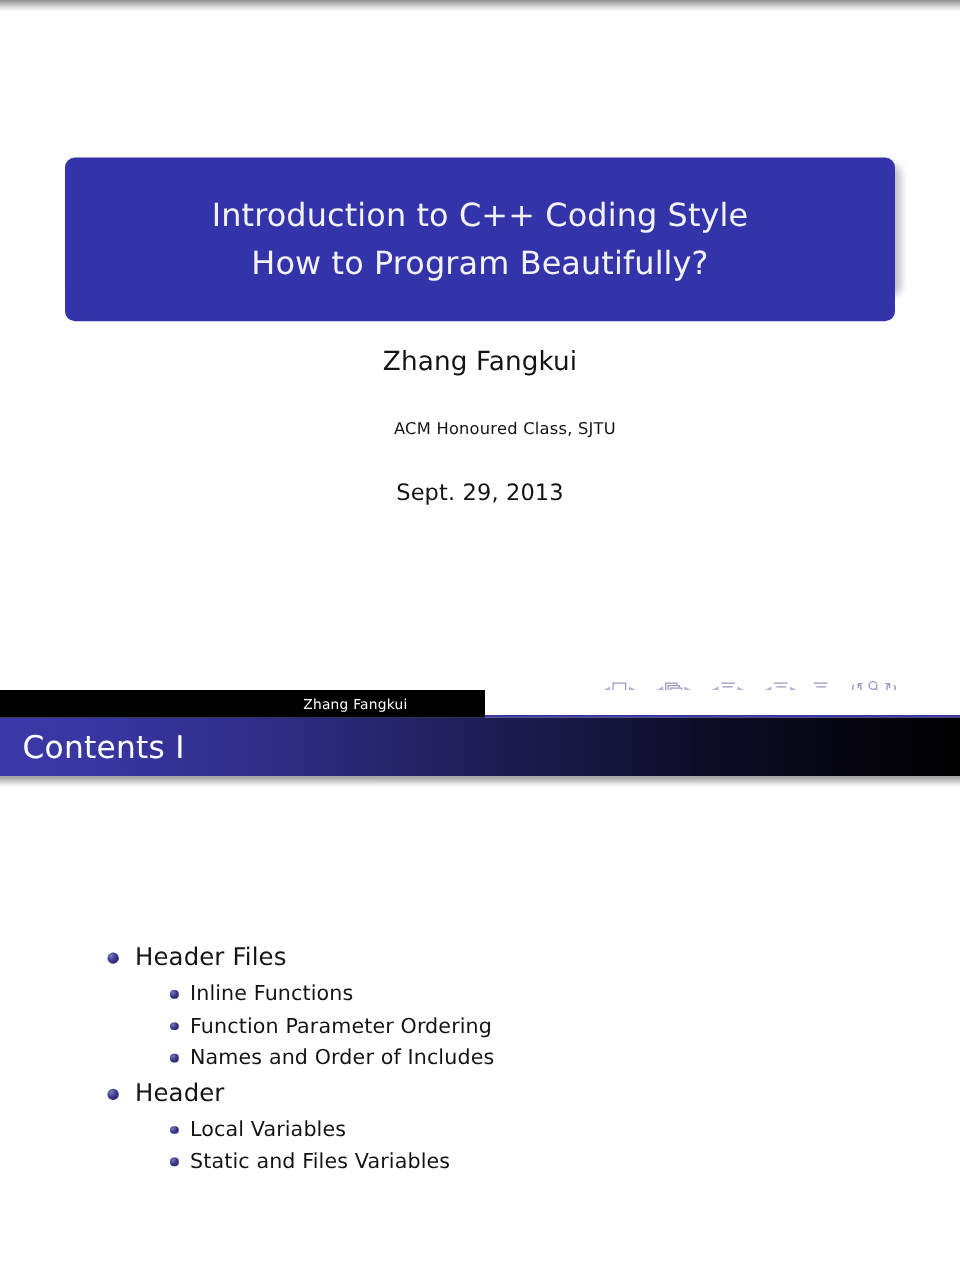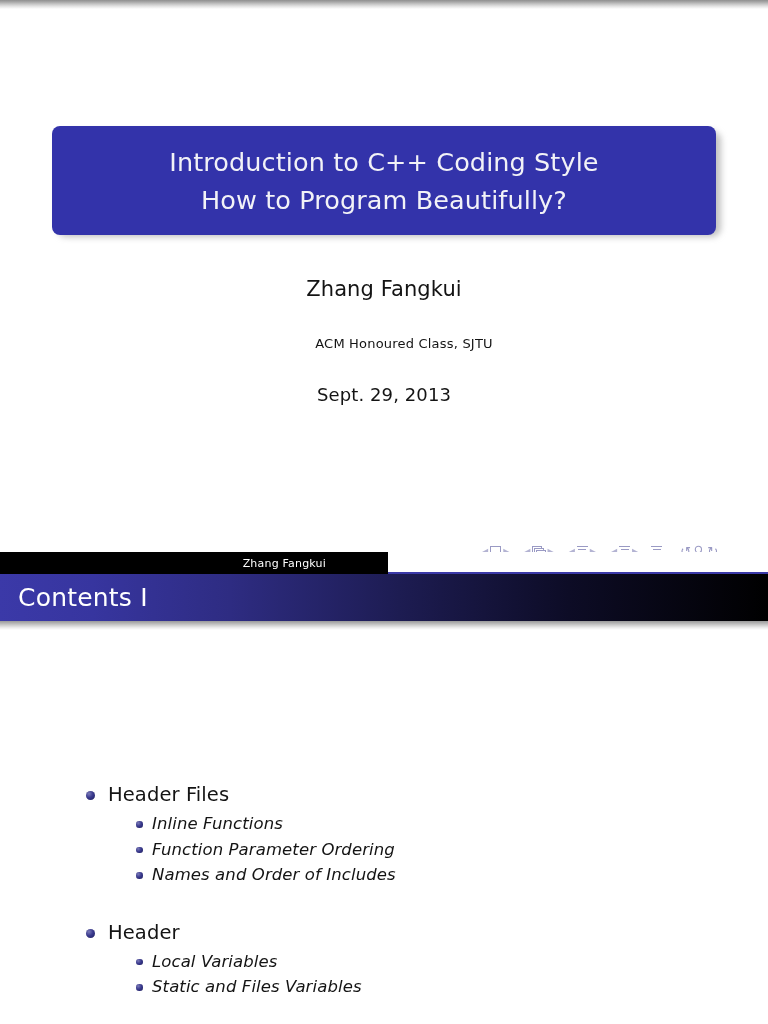--- a/index.html
+++ b/index.html
@@ -59,21 +59,21 @@
     width: 664px;
     height: 106px;
     border-radius: 9px;
     background: rgba(120,120,120,0.45);
     filter: blur(3px);
   }
   .titlebox {
     position: absolute;
     top: 0; left: 0;
     width: 664px;
-    height: 109px;
+    height: 131px;
     border-radius: 8px;
     background: #3333aa;
     display: flex;
     flex-direction: column;
     align-items: center;
     justify-content: center;
   }
   .titlebox .t-line {
     color: #f2f2f7;
     font-size: 25.5px;
@@ -246,37 +246,35 @@
     margin: 0;
     padding: 0;
   }
   .toc-l1 > li {
     position: relative;
     padding-left: 108px;
     font-size: 19.5px;
     line-height: 32px;
     color: #141414;
     letter-spacing: 0.1px;
-    margin-top: 29px;
   }
   .toc-l1 > li > .lbl { display: inline-block; }
   .bullet {
     position: absolute;
     border-radius: 50%;
     background: radial-gradient(circle at 33% 30%, #7a7ab8 0%, #3a3a8e 45%, #1c1c5c 100%);
     box-shadow: 0 0 0.5px rgba(0,0,0,0.4);
   }
   .toc-l1 > li > .bullet {
     width: 9px; height: 9px;
     left: 86px; top: 12px;
   }
   .toc-l2 {
     margin: 0;
     padding: 0;
-    font-style: italic;
   }
   .toc-l2 > li {
     position: relative;
     padding-left: 44px;
     font-size: 16.5px;
     line-height: 25.5px;
     color: #141414;
     letter-spacing: 0.1px;
   }
   .toc-l2 > li > .bullet {

